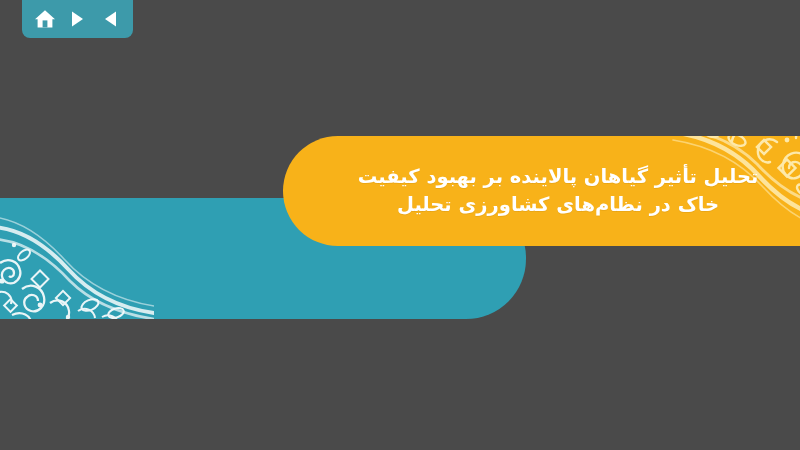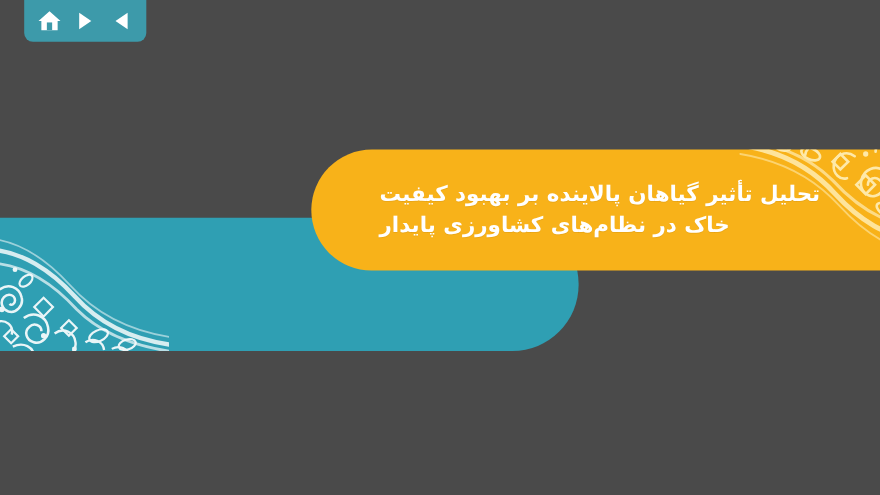--- a/index.html
+++ b/index.html
@@ -41,21 +41,21 @@
     background:#f8b219;
     border-radius:60px 0 0 60px;
     overflow:hidden;
   }
   .orange-orn{
     position:absolute;right:-10px;top:-14px;width:165px;height:132px;
     opacity:.85;
   }
   .title-wrap{
     position:absolute;right:52px;top:0;left:62px;height:100%;
-    display:flex;flex-direction:column;align-items:flex-end;justify-content:center;
+    display:flex;flex-direction:column;align-items:center;justify-content:center;
     text-align:right;
   }
   .title-line{
     color:#ffffff;
     font-size:19.5px;
     line-height:28px;
     font-weight:700;
     white-space:nowrap;
     direction:rtl;
     text-shadow:0 1px 0 rgba(150,90,0,.12);
@@ -122,21 +122,21 @@
       <g fill="#fff3c4">
         <circle cx="157" cy="42" r="2.6"></circle>
         <circle cx="119" cy="18" r="2.4"></circle>
         <circle cx="91" cy="6" r="2.2"></circle>
         <circle cx="145" cy="78" r="2.2"></circle>
       </g>
     </svg>
 
     <div class="title-wrap">
       <div class="title-line">تحلیل تأثیر گیاهان پالاینده بر بهبود کیفیت</div>
-      <div class="title-line">خاک در نظام‌های کشاورزی پایدار</div>
+      <div class="title-line">خاک در نظام‌های کشاورزی تحلیل</div>
     </div>
   </div>
 
   <div class="navbar">
     <div class="navbtn">
       <span>
         <svg width="17" height="18" viewBox="0 0 17 18" aria-hidden="true">
           <path d="M14 1.5 L14 16.5 L3 9 Z" fill="#ffffff"></path>
         </svg>
       </span>

